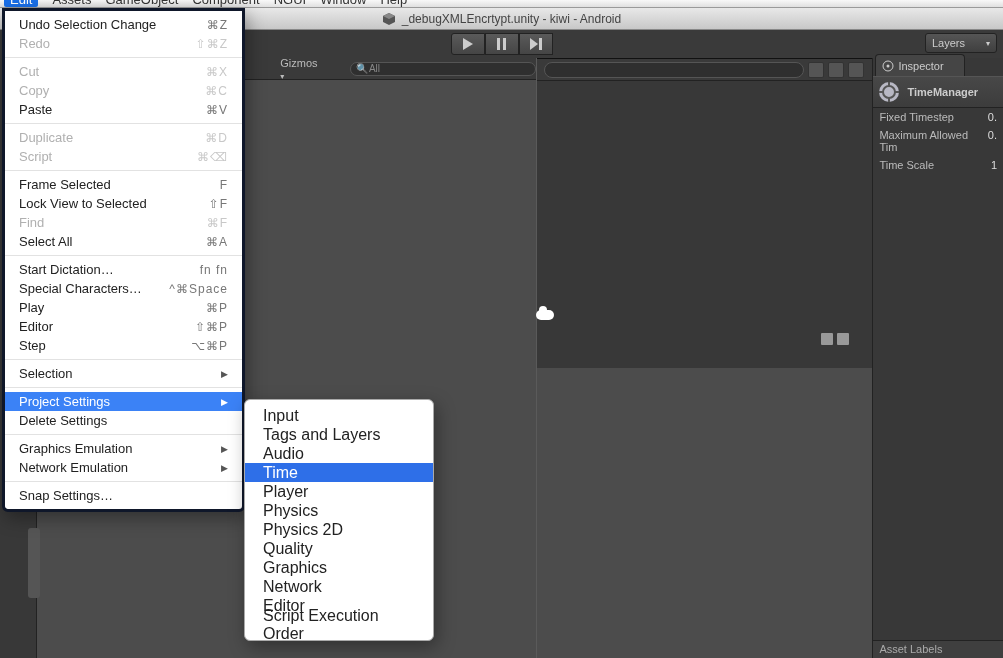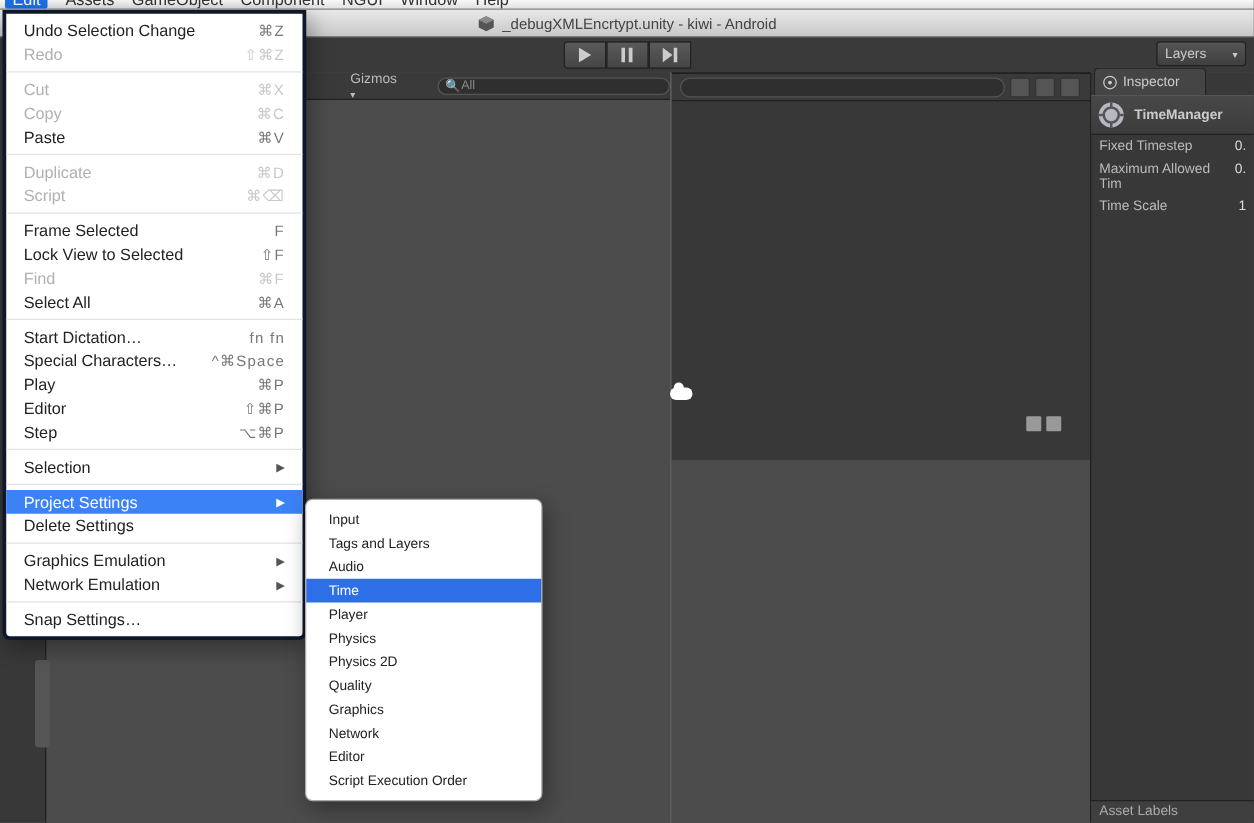--- a/index.html
+++ b/index.html
@@ -48,21 +48,21 @@
   .menu { position:absolute; left:2px; top:8px; width:243px; background:#fff; border:3px solid #0f172a; border-radius:0 0 6px 6px; box-shadow:3px 6px 18px rgba(0,0,0,.35); font-size:13px; color:#222; padding:4px 0;}
   .menu .row { display:flex; align-items:center; height:19px; padding:0 14px; white-space:nowrap;}
   .menu .row.disabled { color:#b0b0b0;}
   .menu .row.arrow::after { content:'▶'; margin-left:auto; font-size:9px; color:#555;}
   .menu .row .sc { margin-left:auto; color:#777; font-size:12px; letter-spacing:1px;}
   .menu .row.disabled .sc{color:#c8c8c8;}
   .menu hr { border:none; border-top:1px solid #e2e2e2; margin:4px 0;}
   .menu .row.highlight { background:#3b82f6; color:#fff;}
   .menu .row.highlight::after{color:#fff;}
   
-  .submenu { position:absolute; left:244px; top:399px; width:190px; background:#fff; border:1px solid #aaa; border-radius:6px; box-shadow:3px 6px 18px rgba(0,0,0,.35); font-size:11px; color:#222; padding:6px 0;}
+  .submenu { position:absolute; left:244px; top:399px; width:190px; background:#fff; border:1px solid #aaa; border-radius:6px; box-shadow:3px 6px 18px rgba(0,0,0,.35); font-size:16px; color:#222; padding:6px 0;}
   .submenu .row { display:flex; align-items:center; height:19px; padding:0 18px;}
   .submenu .row.highlight { background:#2e6fe8; color:#fff;}
 </style>
 </head>
 <body>
 
 <div class="menubar">
   <span class="sel">Edit</span>
   <span>Assets</span>
   <span>GameObject</span>

